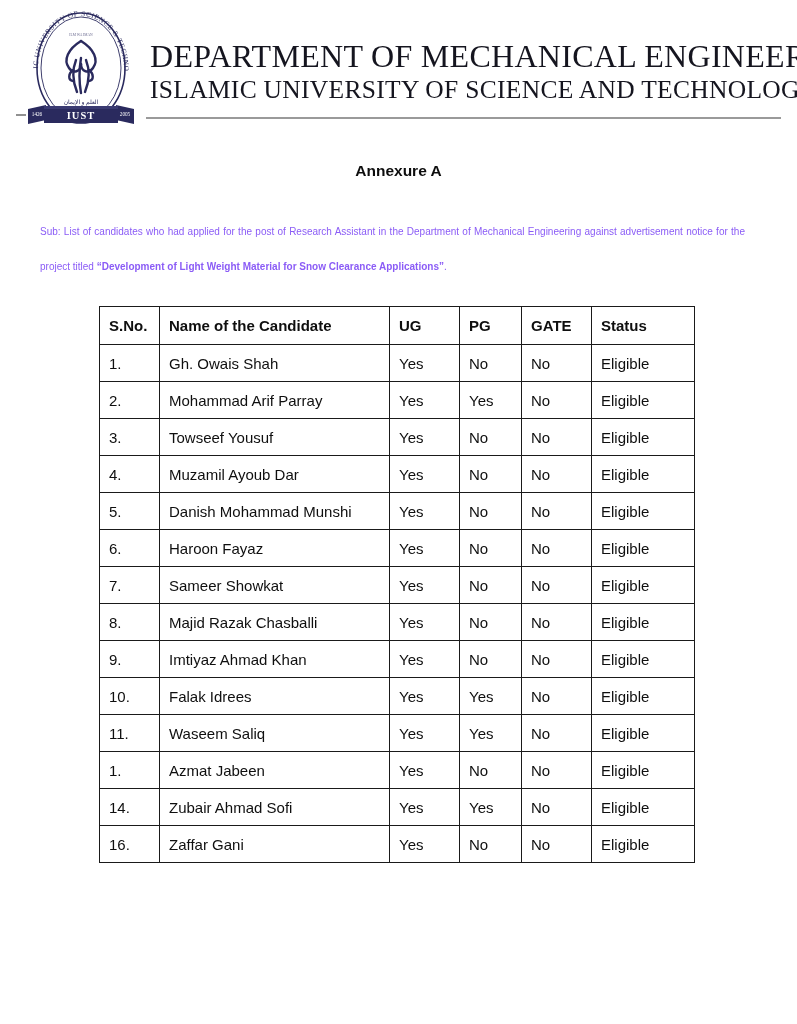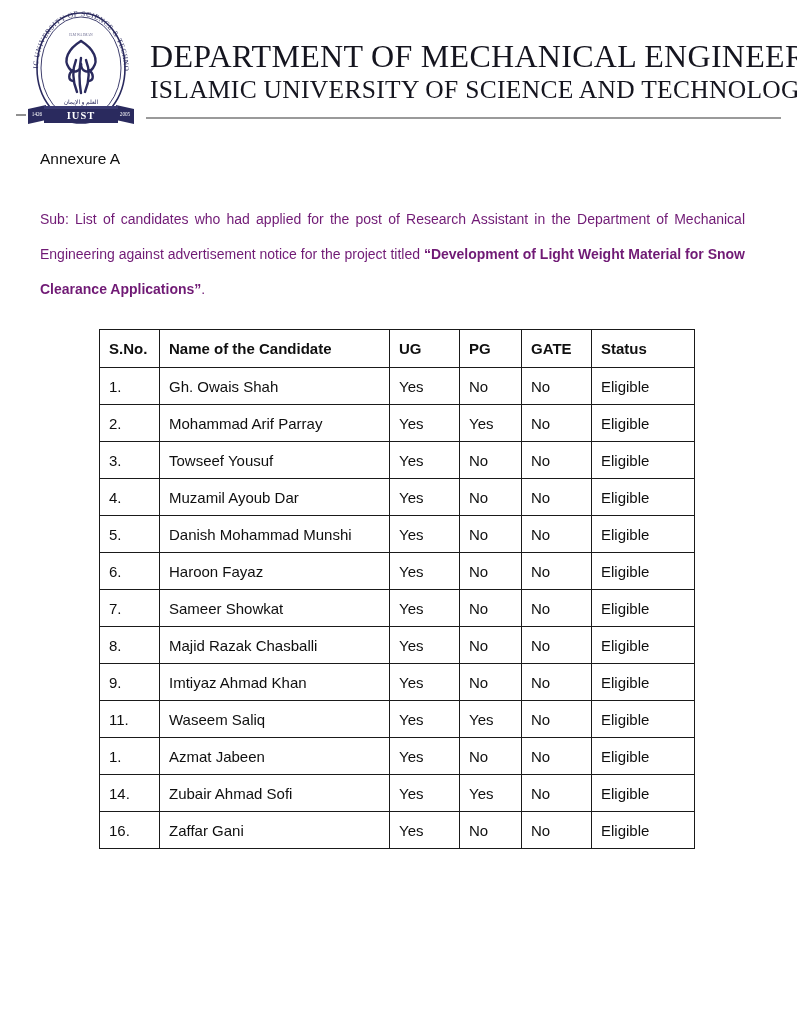--- a/index.html
+++ b/index.html
@@ -61,34 +61,35 @@
     height: 2px;
     background: #9a9a9a;
   }
 
   
   .doc-body {
     position: relative;
   }
 
   .annexure-title {
-    font-weight: normal;
+    text-align: center;
+    font-weight: bold;
     font-size: 15.5px;
-    margin-top: 22px;
+    margin-top: 34px;
     margin-left: 40px;
     margin-right: 40px;
     color: #0d0d0d;
   }
 
   .subject-block {
     margin: 34px 52px 0 40px;
     text-align: justify;
-    font-size: 14px;
+    font-size: 10px;
     line-height: 35px;
-    color: #701a75;
+    color: #8b5cf6;
   }
   .subject-block p {
     margin: 0;
     text-align: justify;
   }
   .proj-title { font-weight: bold; }
 
   
   .table-wrap {
     margin: 22px 0 0 99px;
@@ -275,20 +276,28 @@
           </tr>
           <tr>
             <td class="sno-cell">9.</td>
             <td>Imtiyaz Ahmad Khan</td>
             <td>Yes</td>
             <td>No</td>
             <td>No</td>
             <td>Eligible</td>
           </tr>
           <tr>
+            <td class="sno-cell">10.</td>
+            <td>Falak Idrees</td>
+            <td>Yes</td>
+            <td>Yes</td>
+            <td>No</td>
+            <td>Eligible</td>
+          </tr>
+          <tr>
             <td class="sno-cell">11.</td>
             <td>Waseem Saliq</td>
             <td>Yes</td>
             <td>Yes</td>
             <td>No</td>
             <td>Eligible</td>
           </tr>
           <tr>
             <td class="sno-cell">1.</td>
             <td>Azmat Jabeen</td>

